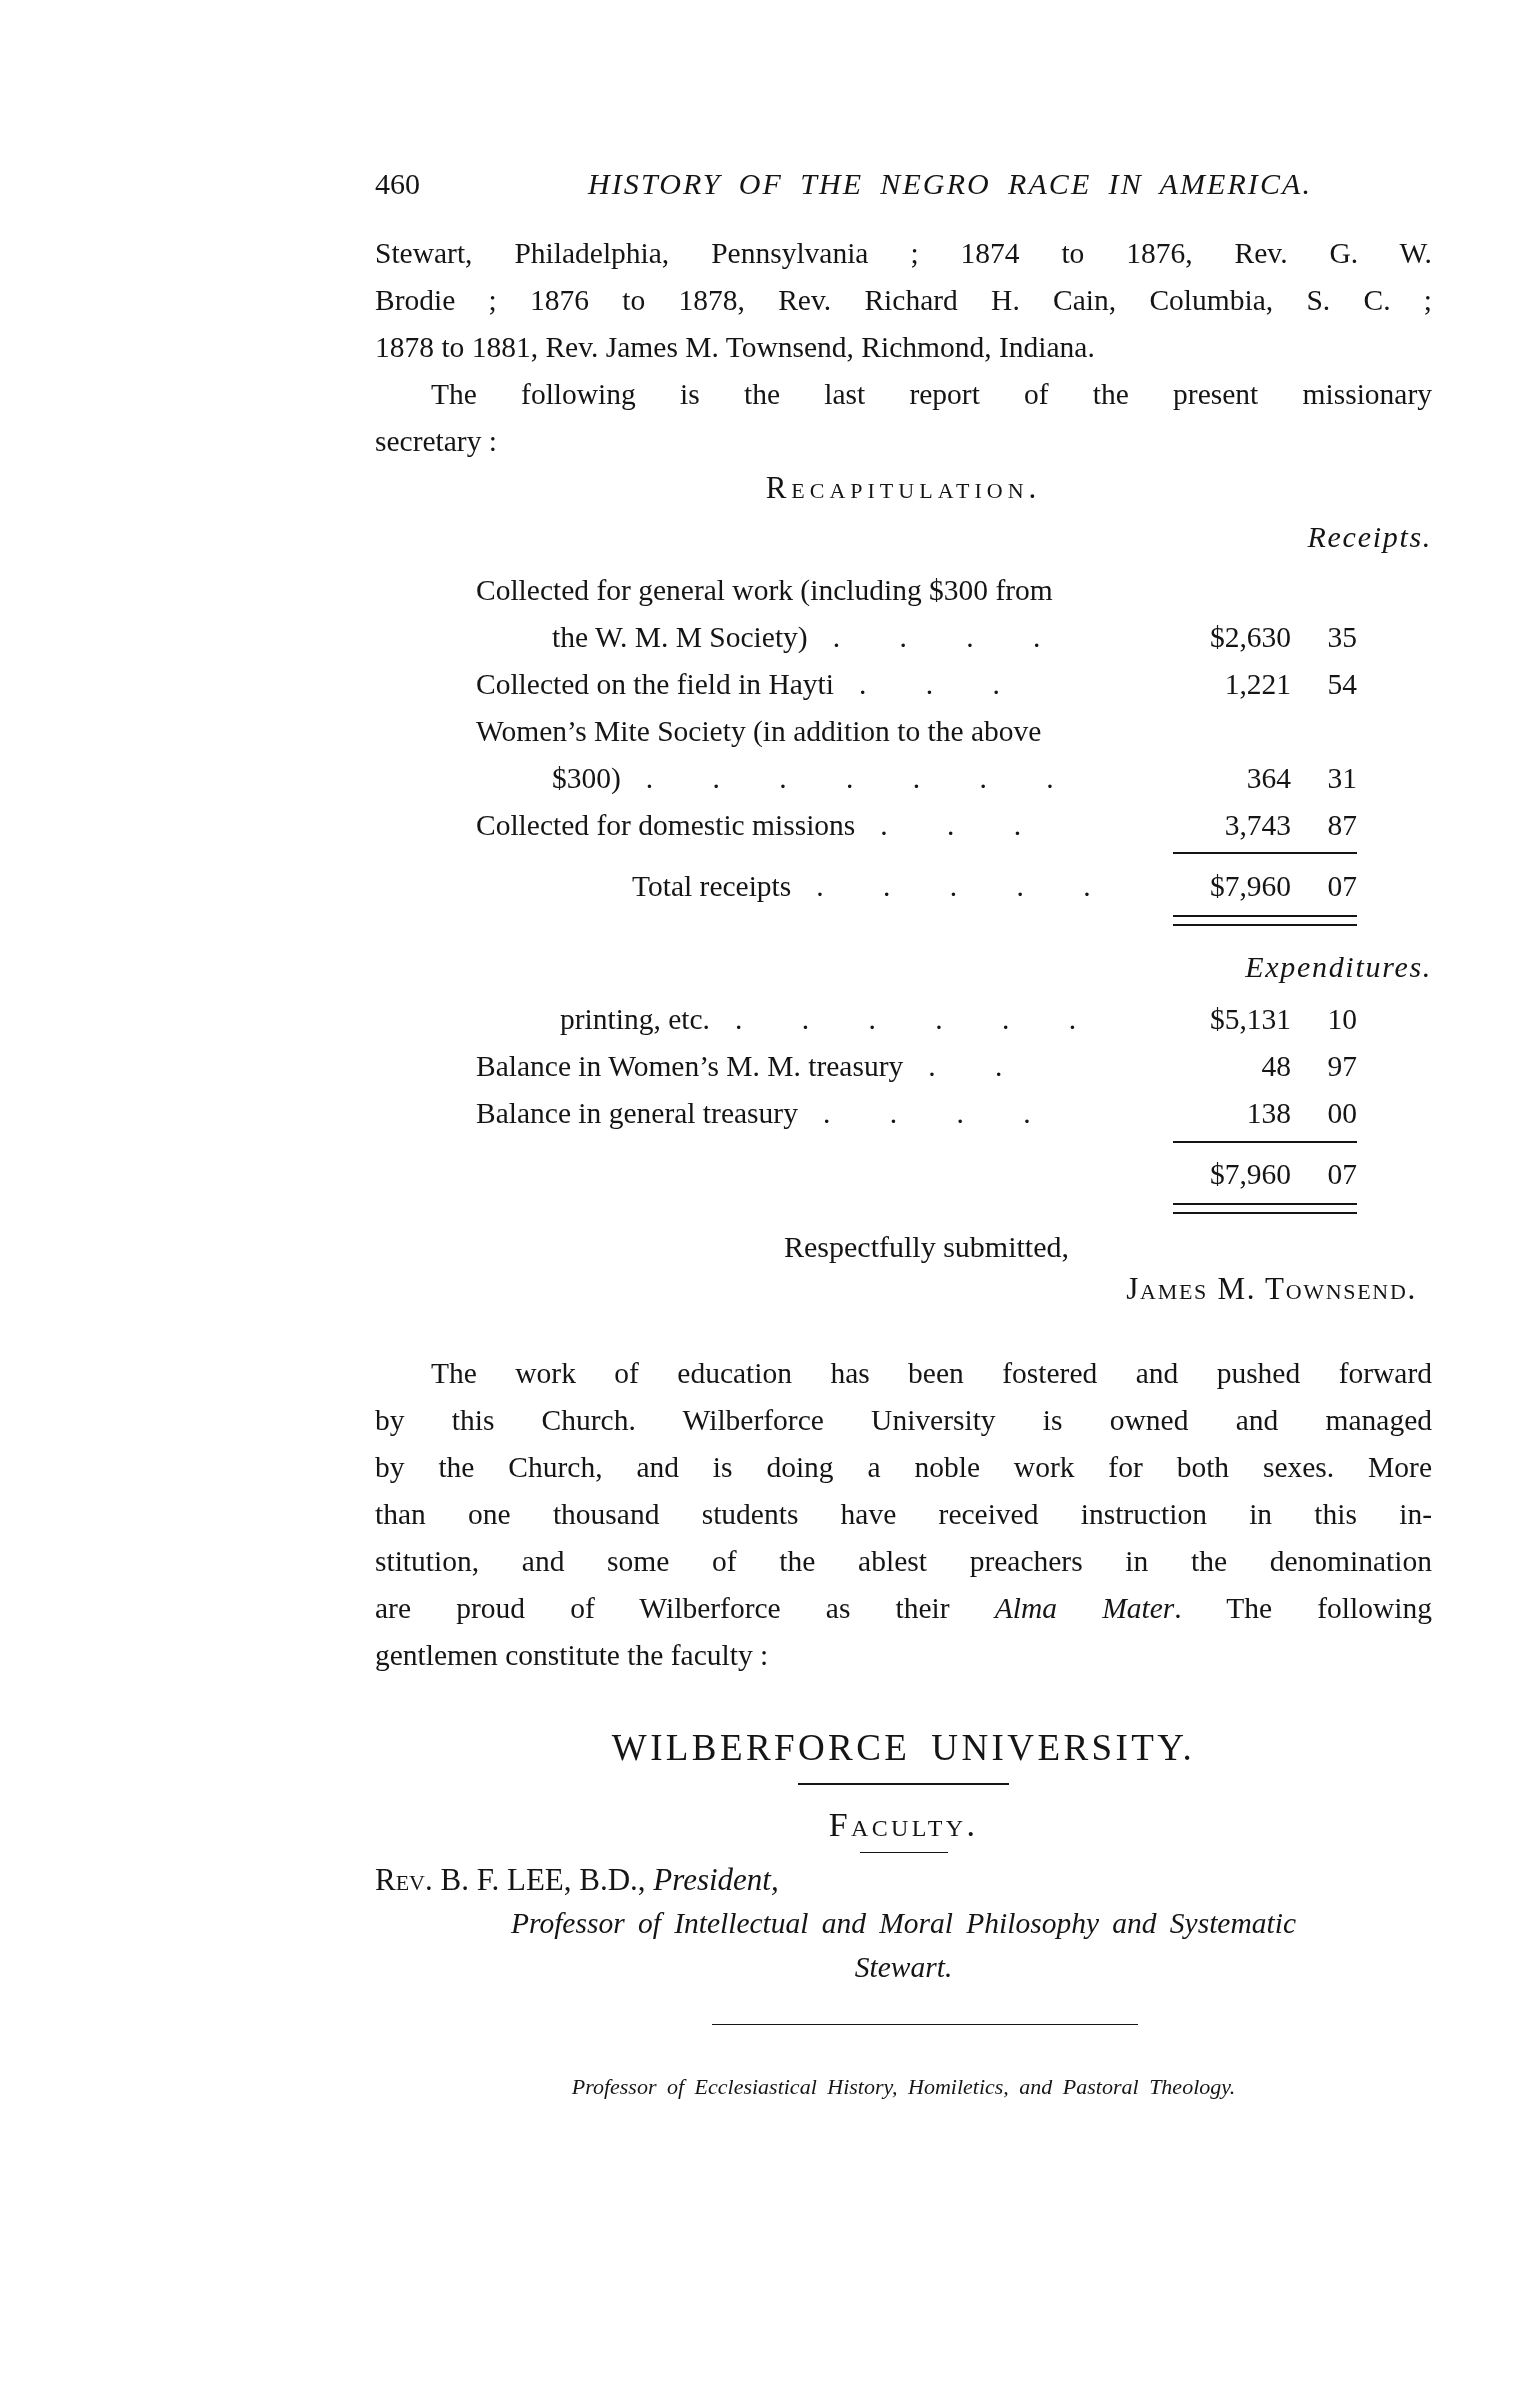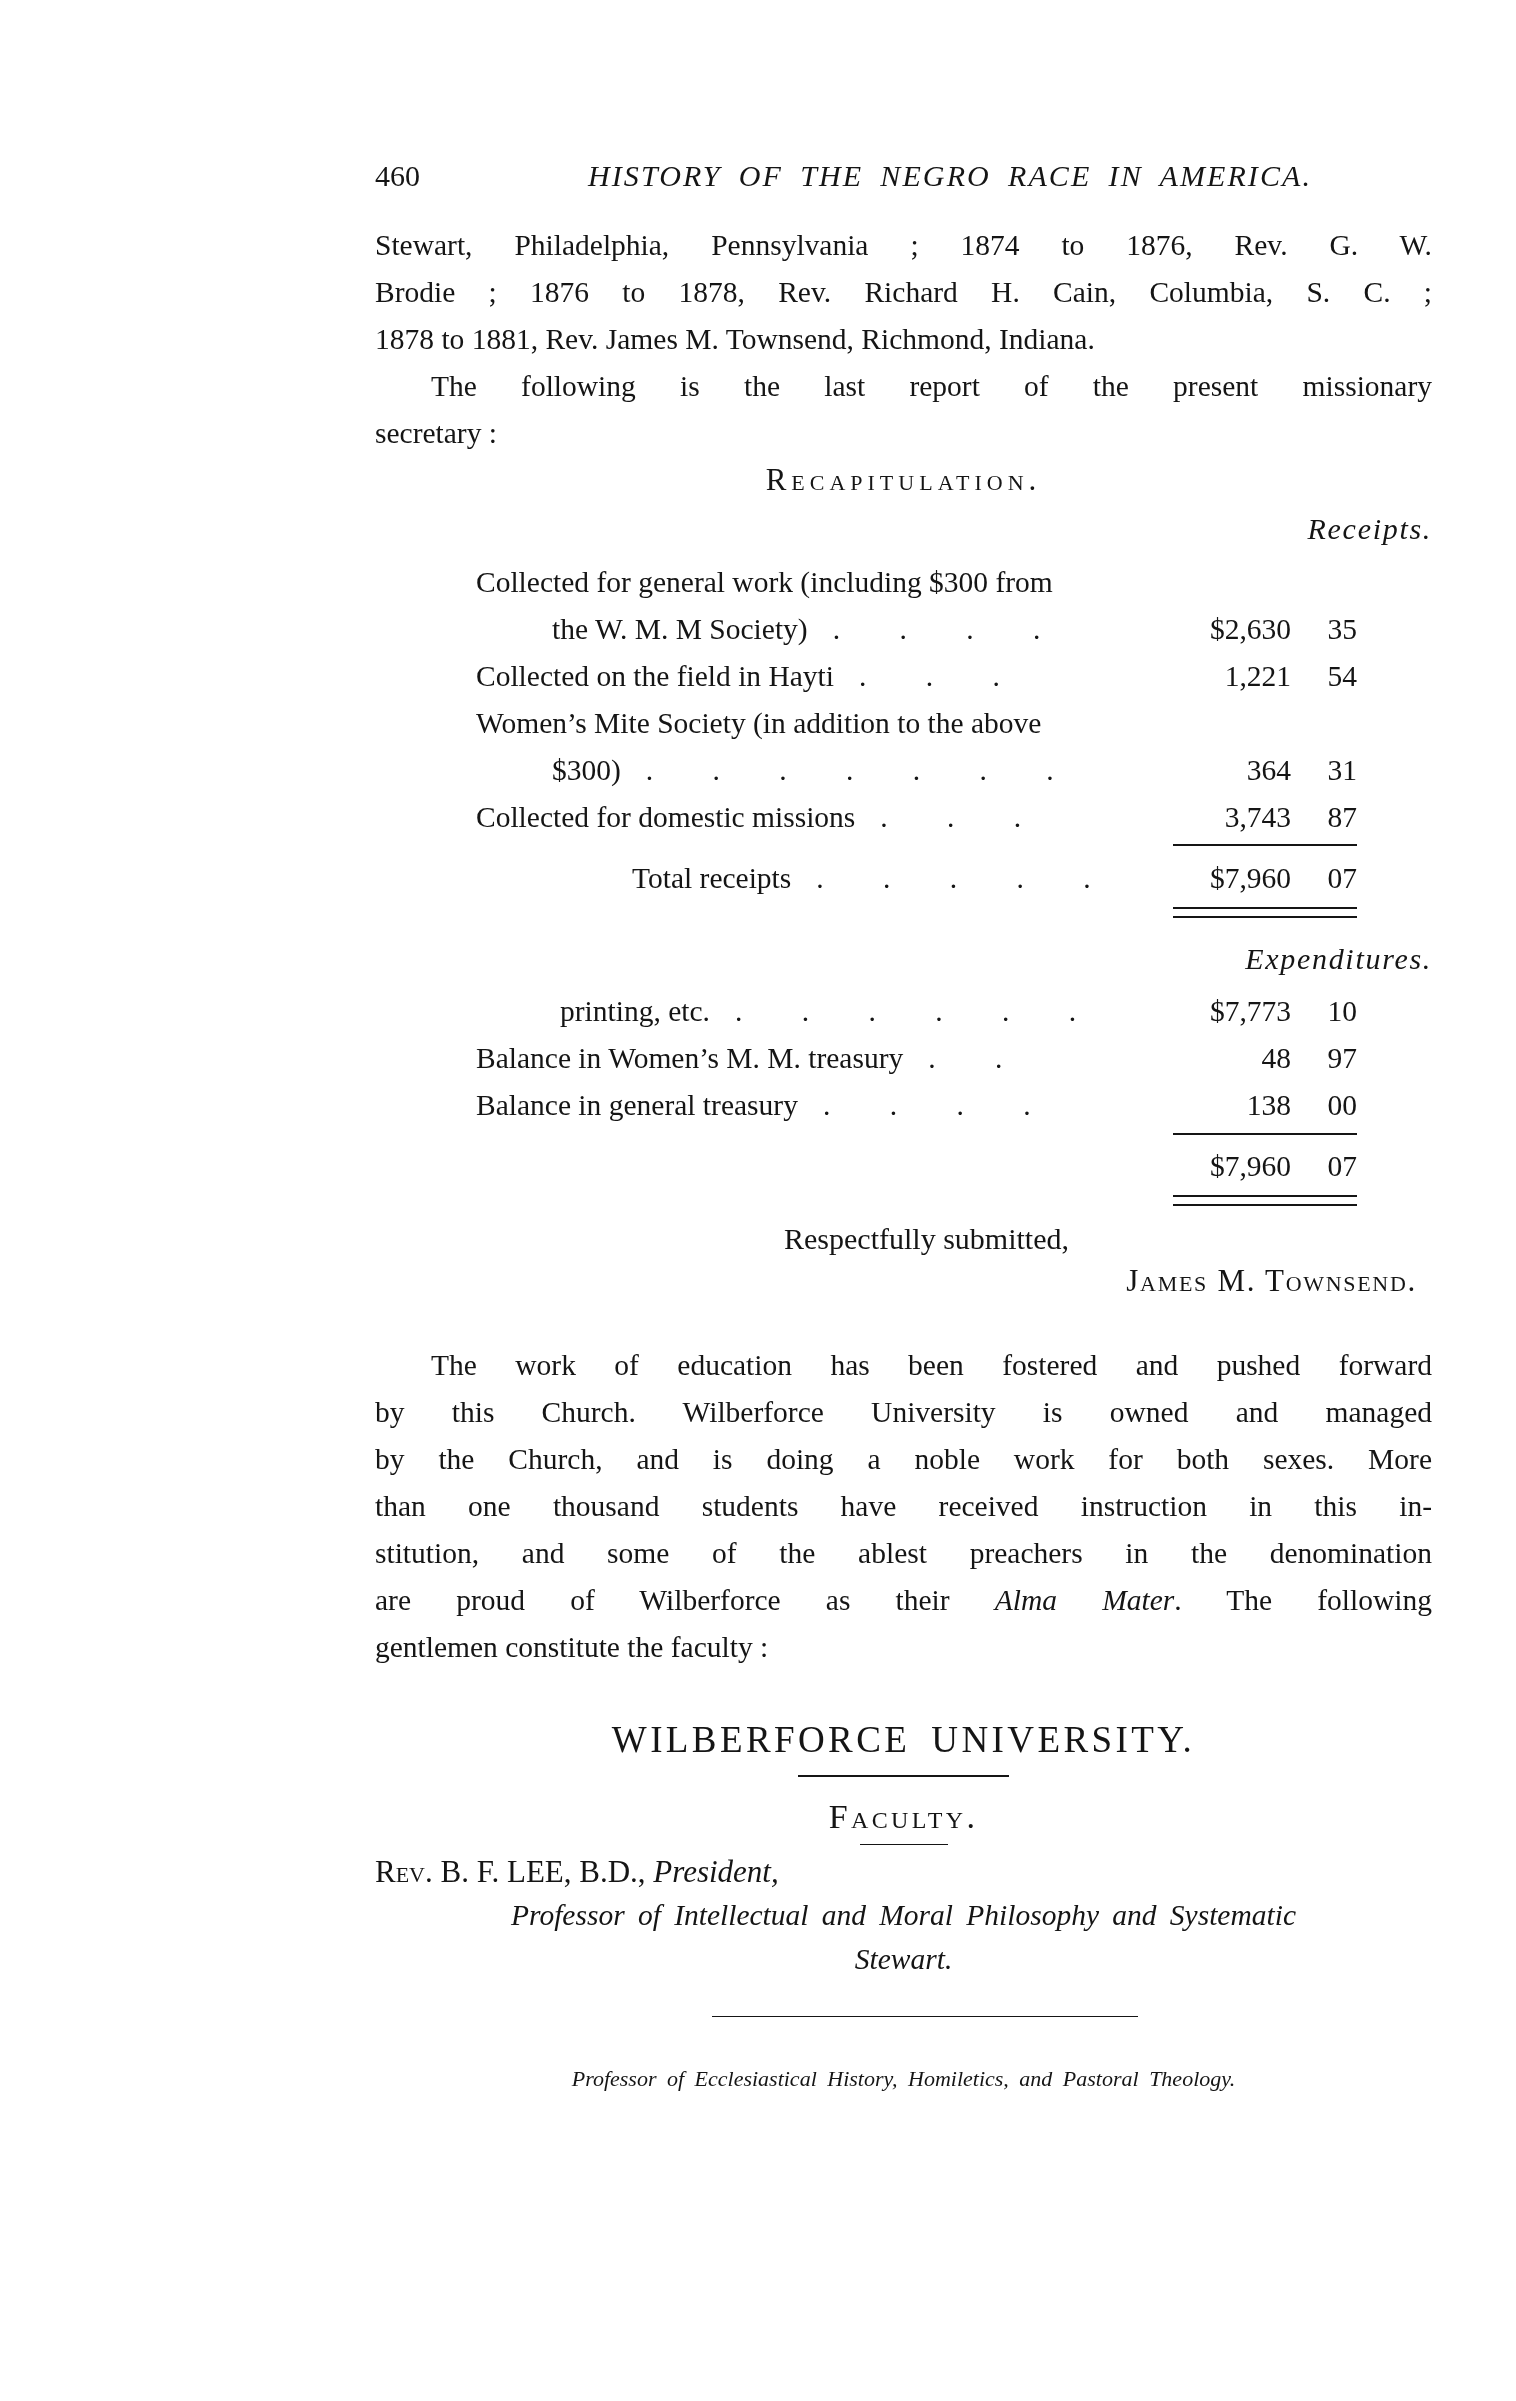--- a/index.html
+++ b/index.html
@@ -6,21 +6,21 @@
   .page{
     position:relative;
     width:1517px;height:2401px;
     background:#ffffff;
     color:#151515;
     font-family:"Liberation Serif","DejaVu Serif",serif;
     overflow:hidden;
   }
   .content{
     position:absolute;
-    left:375px;top:156px;
+    left:375px;top:164px;
     width:1057px;
     font-size:29.5px;
     line-height:47px;
   }
   
   .header{display:flex;align-items:baseline;line-height:39px;}
   .pageno{width:93px;font-size:30px;}
   .running{flex:1;text-align:center;font-style:italic;font-size:30px;letter-spacing:2.1px;word-spacing:7.6px;}
   
   .para{margin-top:27px;}
@@ -126,21 +126,21 @@
           <div class="amt-dblrule"></div>
         </div>
     </div>
 
     <div class="subhead-it" style="margin-top:17px;">Expenditures.</div>
 
     <div class="fintable">
       <div class="finrow">
         <span class="flabel cont2">printing, etc.</span>
         <span class="fdots">. . . . . .</span>
-        <span class="famt">$7,773</span>
+        <span class="famt">$5,131</span>
         <span class="fcents">10</span>
       </div>
       <div class="finrow">
         <span class="flabel">Balance in Women’s M. M. treasury</span>
         <span class="fdots">. .</span>
         <span class="famt">48</span>
         <span class="fcents">97</span>
       </div>
       <div class="finrow">
         <span class="flabel">Balance in general treasury</span>

